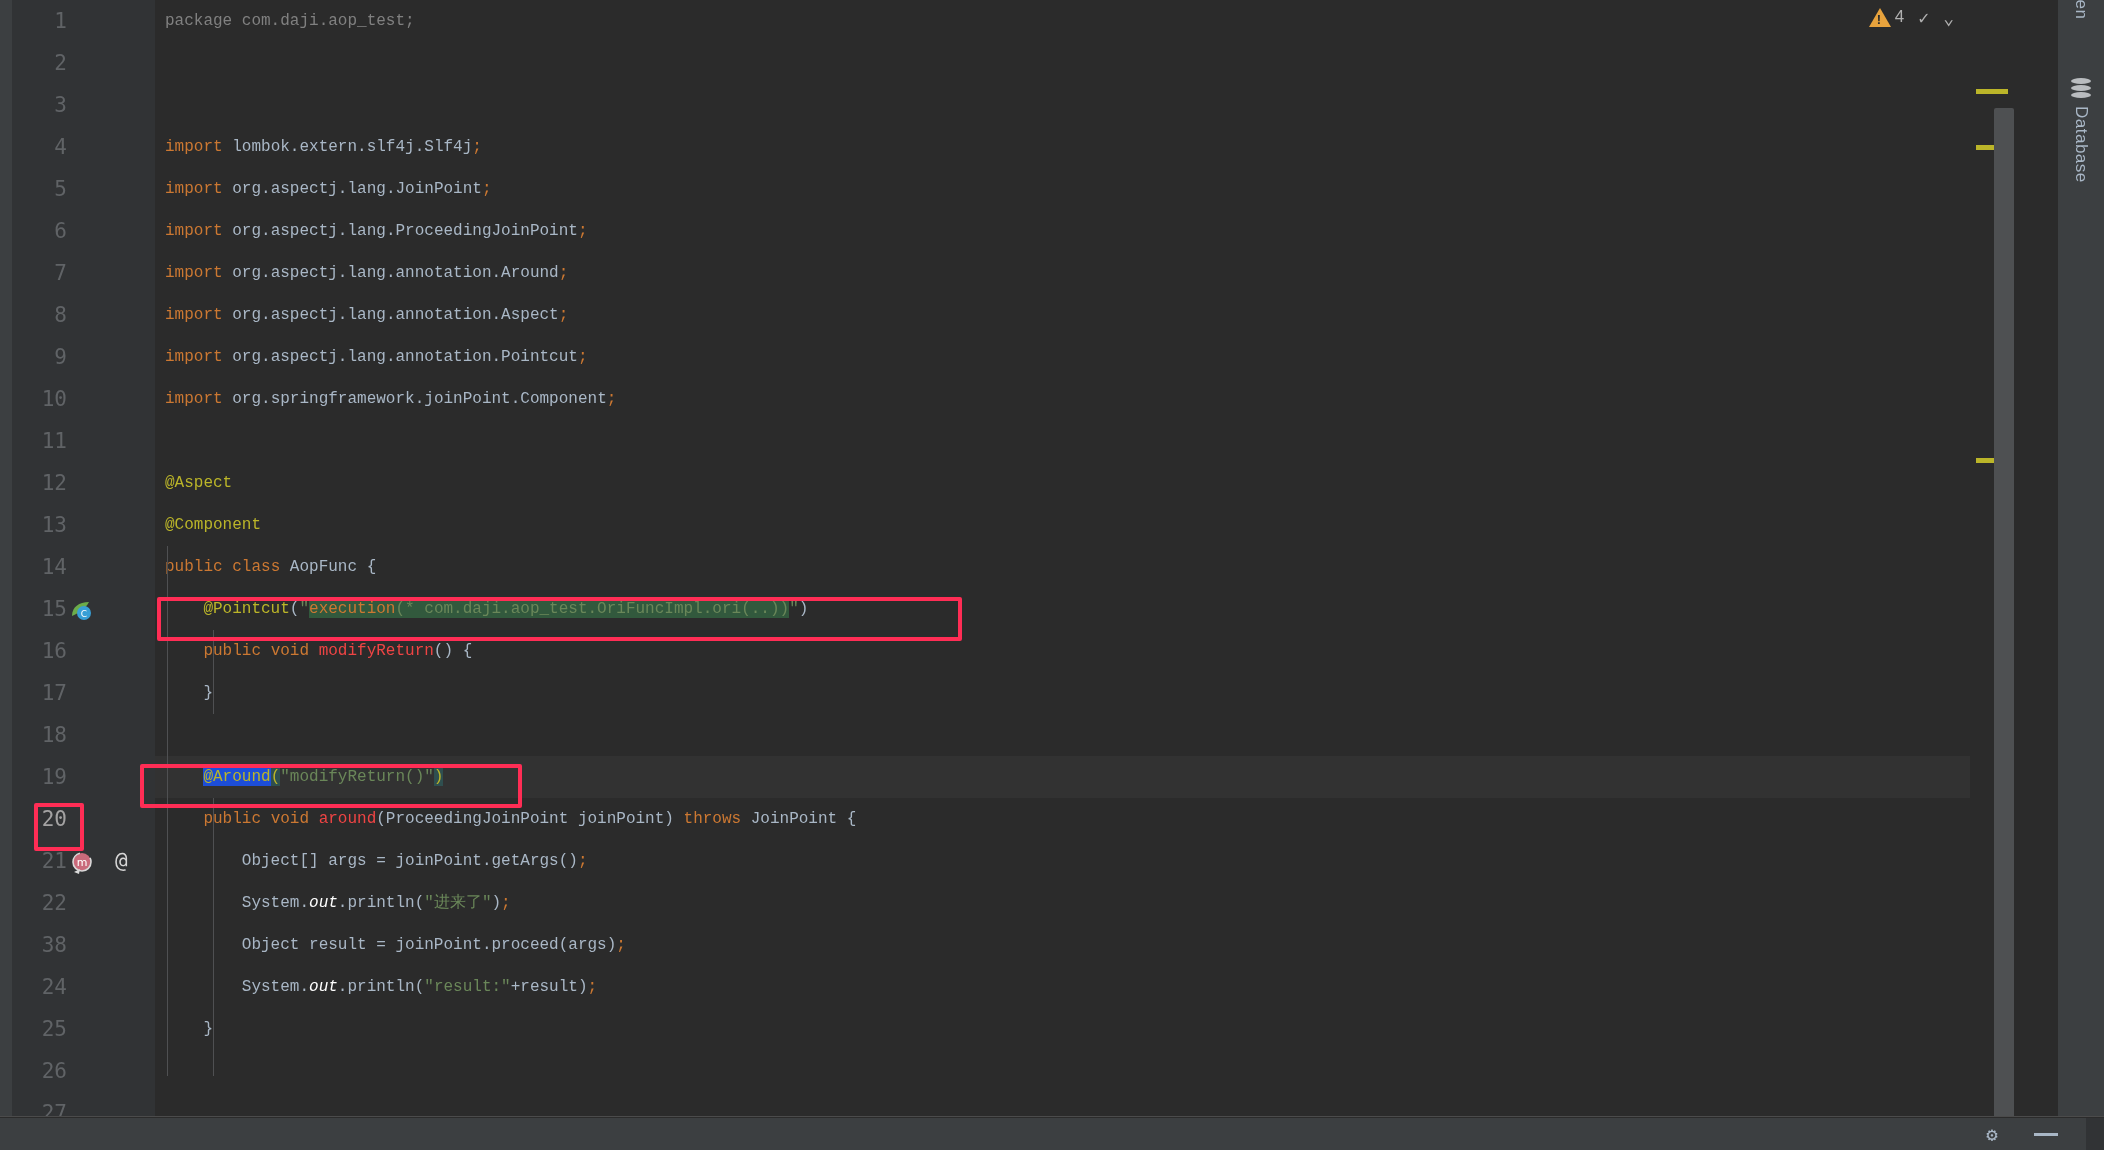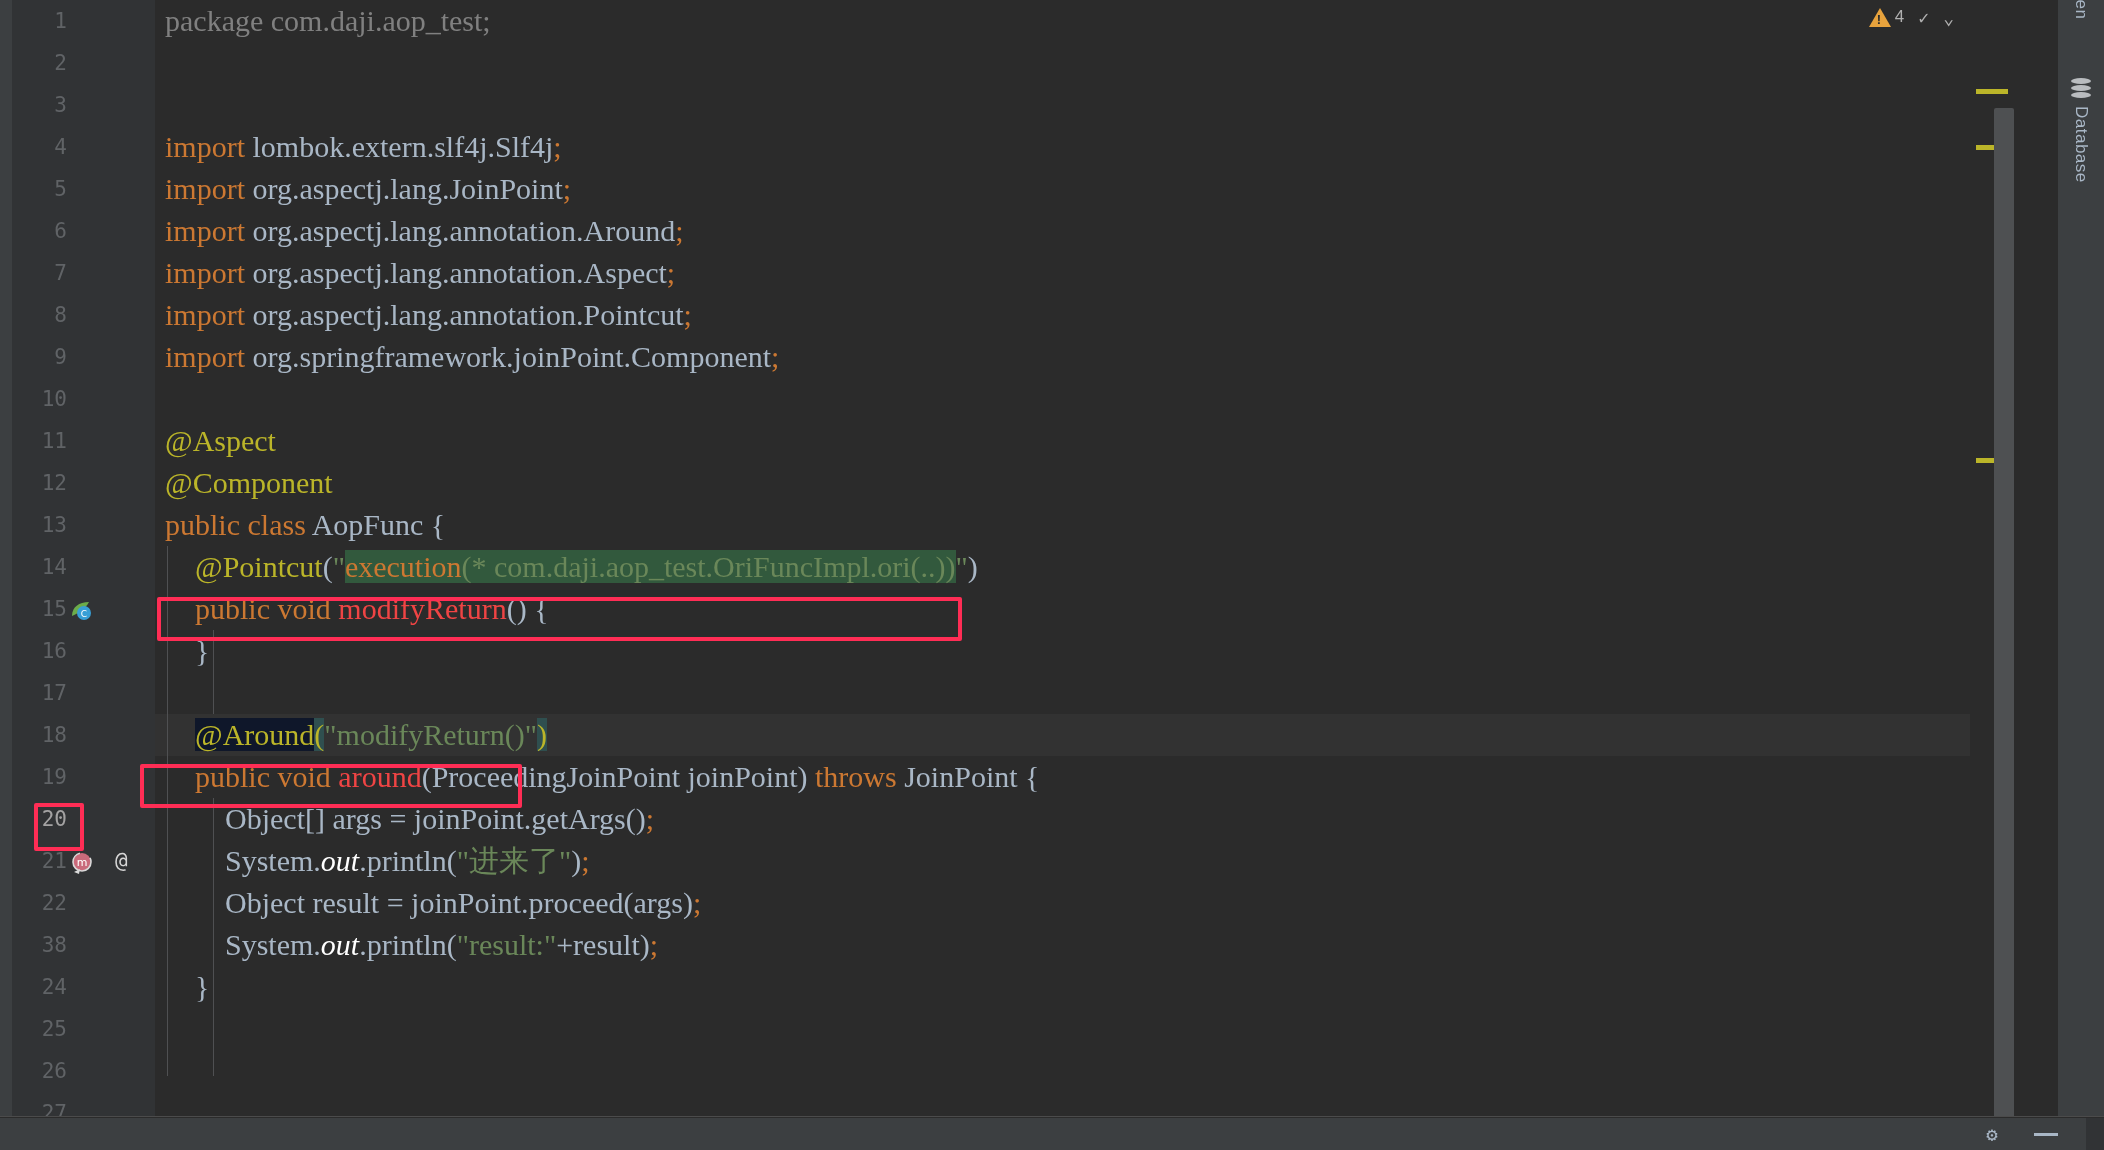--- a/index.html
+++ b/index.html
@@ -144,22 +144,22 @@
   .code {
     position: absolute;
     left: 0; top: 0;
     width: 100%;
   }
   .cline {
     position: relative;
     height: 42px;
     line-height: 42px;
     white-space: pre;
-    font-size: 30px;
-    font-family: Liberation Serif, serif;
+    font-size: 16px;
+    font-family: Liberation Mono, monospace;
     color: #a9b7c6;
     padding-left: 10px;
   }
   .cline.highlighted-row { background: #323232; }
 
   
   .indent-guide {
     position: absolute;
     top: 0;
     width: 1px;
@@ -171,21 +171,21 @@
   .anno    { color: #bbb529; }
   .str     { color: #6a8759; }
   .fld     { color: #ffffff; font-style: italic; }
   .mth     { color: #ef4444; }
   .plain   { color: #a9b7c6; }
   .dim     { color: #808080; }
   .semi    { color: #cc7832; }
 
   
   .strbg { background: #32593d; }
-  .annobg-y { background: #0f172a; }
+  .annobg-y { background: #1d4ed8; }
   .annobg-g { background: #2f4f4f; }
 
   
   .redbox {
     position: absolute;
     border: 4px solid #ff2d55;
     border-radius: 2px;
     pointer-events: none;
     box-sizing: border-box;
   }
@@ -489,20 +489,21 @@
       </div>
     </div>
 
   <div class="editor">
     <div class="code" id="code">
         <div class="cline"><span class="dim">package com.daji.aop_test;</span></div>
         <div class="cline"></div>
         <div class="cline"></div>
         <div class="cline"><span class="kw">import</span> <span class="plain">lombok</span>.<span class="plain">extern</span>.<span class="plain">slf4j</span>.<span class="plain">Slf4j</span><span class="semi">;</span></div>
         <div class="cline"><span class="kw">import</span> <span class="plain">org</span>.<span class="plain">aspectj</span>.<span class="plain">lang</span>.<span class="plain">JoinPoint</span><span class="semi">;</span></div>
+        <div class="cline"><span class="kw">import</span> <span class="plain">org</span>.<span class="plain">aspectj</span>.<span class="plain">lang</span>.<span class="plain">ProceedingJoinPoint</span><span class="semi">;</span></div>
         <div class="cline"><span class="kw">import</span> <span class="plain">org</span>.<span class="plain">aspectj</span>.<span class="plain">lang</span>.<span class="plain">annotation</span>.<span class="plain">Around</span><span class="semi">;</span></div>
         <div class="cline"><span class="kw">import</span> <span class="plain">org</span>.<span class="plain">aspectj</span>.<span class="plain">lang</span>.<span class="plain">annotation</span>.<span class="plain">Aspect</span><span class="semi">;</span></div>
         <div class="cline"><span class="kw">import</span> <span class="plain">org</span>.<span class="plain">aspectj</span>.<span class="plain">lang</span>.<span class="plain">annotation</span>.<span class="plain">Pointcut</span><span class="semi">;</span></div>
         <div class="cline"><span class="kw">import</span> <span class="plain">org</span>.<span class="plain">springframework</span>.<span class="plain">joinPoint</span>.<span class="plain">Component</span><span class="semi">;</span></div>
         <div class="cline"></div>
         <div class="cline"><span class="anno">@Aspect</span></div>
         <div class="cline"><span class="anno">@Component</span></div>
         <div class="cline"><span class="kw">public</span> <span class="kw">class</span> <span class="plain">AopFunc</span> {</div>
         <div class="cline">    <span class="anno">@Pointcut</span>(<span class="str">"</span><span class="strbg"><span class="kw">execution</span><span class="str">(* com.daji.aop_test.OriFuncImpl.ori(..))</span></span><span class="str">"</span>)</div>
         <div class="cline">    <span class="kw">public</span> <span class="kw">void</span> <span class="mth">modifyReturn</span>() {</div>

